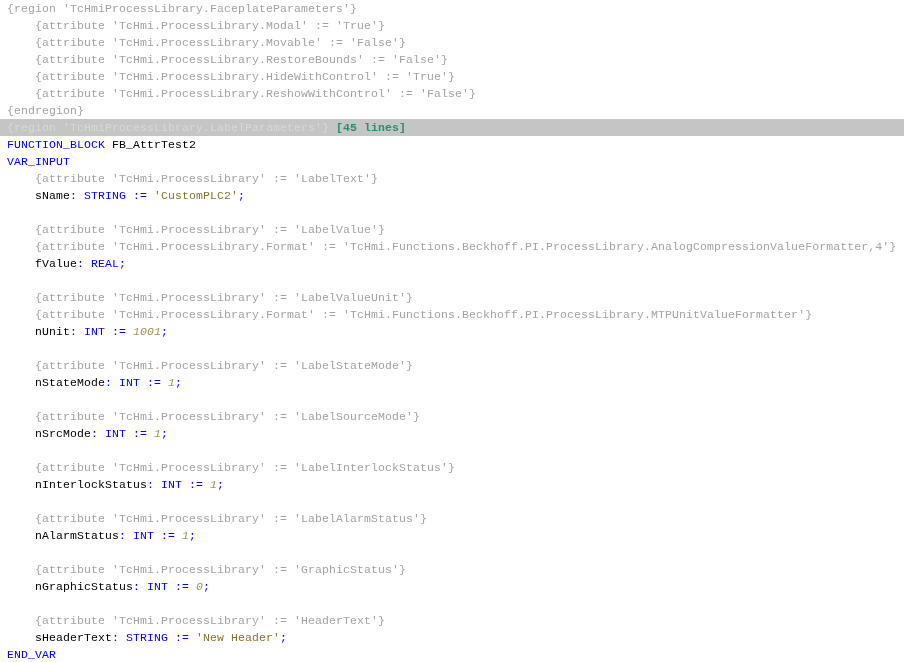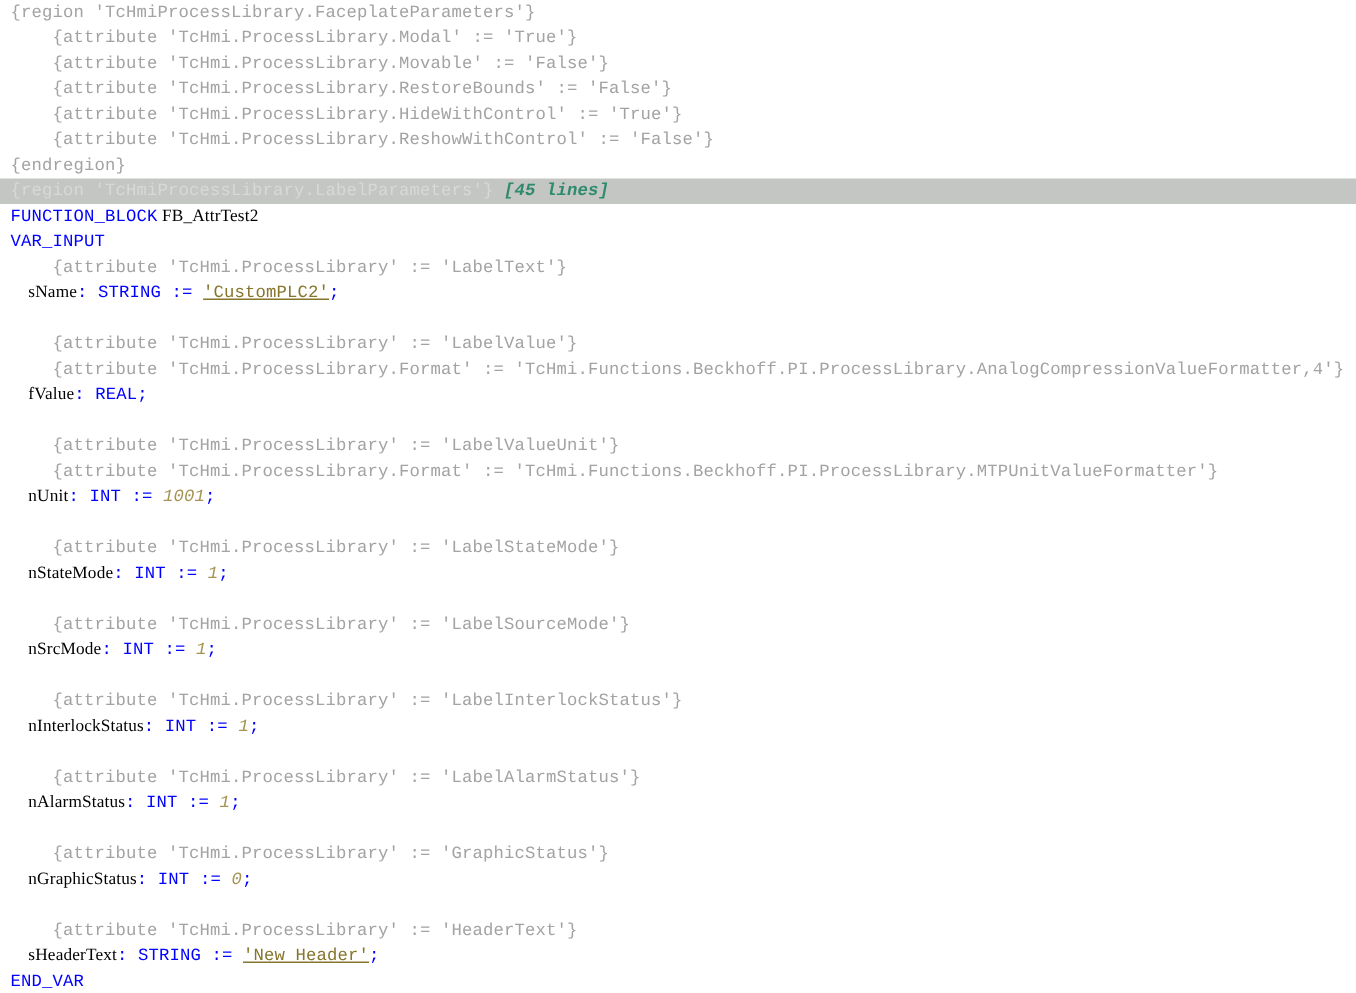--- a/index.html
+++ b/index.html
@@ -23,23 +23,23 @@
   .line {
     height: 17px;
     padding-left: 7px;
     box-sizing: border-box;
   }
   .line.hl {
     background: var(--band-bg, #c3c6c3);
   }
   .seg-pragma   { color: var(--pragma, #a3a3a3); }
   .seg-keyword  { color: var(--keyword, #0000ff); font-weight: normal; }
-  .seg-plain    { color: var(--plain, #000000); font-family: Liberation Serif, serif; }
+  .seg-plain    { color: var(--plain, #000000); }
   .seg-operator { color: var(--operator, #0000ff); }
-  .seg-string   { color: var(--string, #86762c); text-decoration: underline; }
+  .seg-string   { color: var(--string, #86762c); }
   .seg-number   { color: var(--number, #a59353); font-style: italic; }
   .seg-region_dim { color: var(--band-text, #d8d8d8); }
-  .seg-collapsed  { color: var(--collapsed, #2e8b6e); font-style: italic; font-weight: bold; }
+  .seg-collapsed  { color: var(--collapsed, #2e8b6e); font-weight: bold; }
 </style>
 </head>
 <body>
 
 <div class="editor"><div class="line"><span class="seg-pragma">{region 'TcHmiProcessLibrary.FaceplateParameters'}</span></div><div class="line"><span class="seg-pragma">    {attribute 'TcHmi.ProcessLibrary.Modal' := 'True'}</span></div><div class="line"><span class="seg-pragma">    {attribute 'TcHmi.ProcessLibrary.Movable' := 'False'}</span></div><div class="line"><span class="seg-pragma">    {attribute 'TcHmi.ProcessLibrary.RestoreBounds' := 'False'}</span></div><div class="line"><span class="seg-pragma">    {attribute 'TcHmi.ProcessLibrary.HideWithControl' := 'True'}</span></div><div class="line"><span class="seg-pragma">    {attribute 'TcHmi.ProcessLibrary.ReshowWithControl' := 'False'}</span></div><div class="line"><span class="seg-pragma">{endregion}</span></div><div class="line hl"><span class="seg-region_dim">{region 'TcHmiProcessLibrary.LabelParameters'}</span><span class="seg-collapsed"> [45 lines]</span></div><div class="line"><span class="seg-keyword">FUNCTION_BLOCK</span><span class="seg-plain"> FB_AttrTest2</span></div><div class="line"><span class="seg-keyword">VAR_INPUT</span></div><div class="line"><span class="seg-pragma">    {attribute 'TcHmi.ProcessLibrary' := 'LabelText'}</span></div><div class="line"><span class="seg-plain">    sName</span><span class="seg-operator">: </span><span class="seg-keyword">STRING</span><span class="seg-operator"> := </span><span class="seg-string">'CustomPLC2'</span><span class="seg-operator">;</span></div><div class="line"></div><div class="line"><span class="seg-pragma">    {attribute 'TcHmi.ProcessLibrary' := 'LabelValue'}</span></div><div class="line"><span class="seg-pragma">    {attribute 'TcHmi.ProcessLibrary.Format' := 'TcHmi.Functions.Beckhoff.PI.ProcessLibrary.AnalogCompressionValueFormatter,4'}</span></div><div class="line"><span class="seg-plain">    fValue</span><span class="seg-operator">: </span><span class="seg-keyword">REAL</span><span class="seg-operator">;</span></div><div class="line"></div><div class="line"><span class="seg-pragma">    {attribute 'TcHmi.ProcessLibrary' := 'LabelValueUnit'}</span></div><div class="line"><span class="seg-pragma">    {attribute 'TcHmi.ProcessLibrary.Format' := 'TcHmi.Functions.Beckhoff.PI.ProcessLibrary.MTPUnitValueFormatter'}</span></div><div class="line"><span class="seg-plain">    nUnit</span><span class="seg-operator">: </span><span class="seg-keyword">INT</span><span class="seg-operator"> := </span><span class="seg-number">1001</span><span class="seg-operator">;</span></div><div class="line"></div><div class="line"><span class="seg-pragma">    {attribute 'TcHmi.ProcessLibrary' := 'LabelStateMode'}</span></div><div class="line"><span class="seg-plain">    nStateMode</span><span class="seg-operator">: </span><span class="seg-keyword">INT</span><span class="seg-operator"> := </span><span class="seg-number">1</span><span class="seg-operator">;</span></div><div class="line"></div><div class="line"><span class="seg-pragma">    {attribute 'TcHmi.ProcessLibrary' := 'LabelSourceMode'}</span></div><div class="line"><span class="seg-plain">    nSrcMode</span><span class="seg-operator">: </span><span class="seg-keyword">INT</span><span class="seg-operator"> := </span><span class="seg-number">1</span><span class="seg-operator">;</span></div><div class="line"></div><div class="line"><span class="seg-pragma">    {attribute 'TcHmi.ProcessLibrary' := 'LabelInterlockStatus'}</span></div><div class="line"><span class="seg-plain">    nInterlockStatus</span><span class="seg-operator">: </span><span class="seg-keyword">INT</span><span class="seg-operator"> := </span><span class="seg-number">1</span><span class="seg-operator">;</span></div><div class="line"></div><div class="line"><span class="seg-pragma">    {attribute 'TcHmi.ProcessLibrary' := 'LabelAlarmStatus'}</span></div><div class="line"><span class="seg-plain">    nAlarmStatus</span><span class="seg-operator">: </span><span class="seg-keyword">INT</span><span class="seg-operator"> := </span><span class="seg-number">1</span><span class="seg-operator">;</span></div><div class="line"></div><div class="line"><span class="seg-pragma">    {attribute 'TcHmi.ProcessLibrary' := 'GraphicStatus'}</span></div><div class="line"><span class="seg-plain">    nGraphicStatus</span><span class="seg-operator">: </span><span class="seg-keyword">INT</span><span class="seg-operator"> := </span><span class="seg-number">0</span><span class="seg-operator">;</span></div><div class="line"></div><div class="line"><span class="seg-pragma">    {attribute 'TcHmi.ProcessLibrary' := 'HeaderText'}</span></div><div class="line"><span class="seg-plain">    sHeaderText</span><span class="seg-operator">: </span><span class="seg-keyword">STRING</span><span class="seg-operator"> := </span><span class="seg-string">'New Header'</span><span class="seg-operator">;</span></div><div class="line"><span class="seg-keyword">END_VAR</span></div></div>
 
 </body></html>

